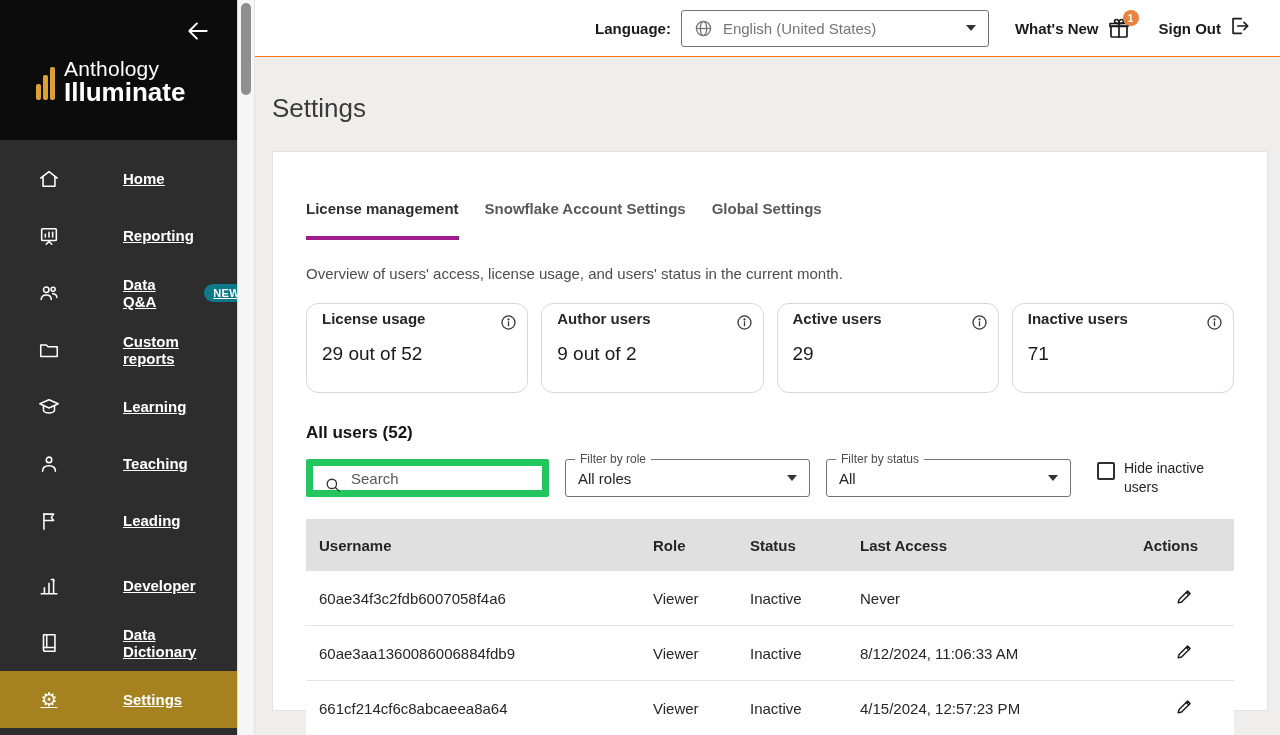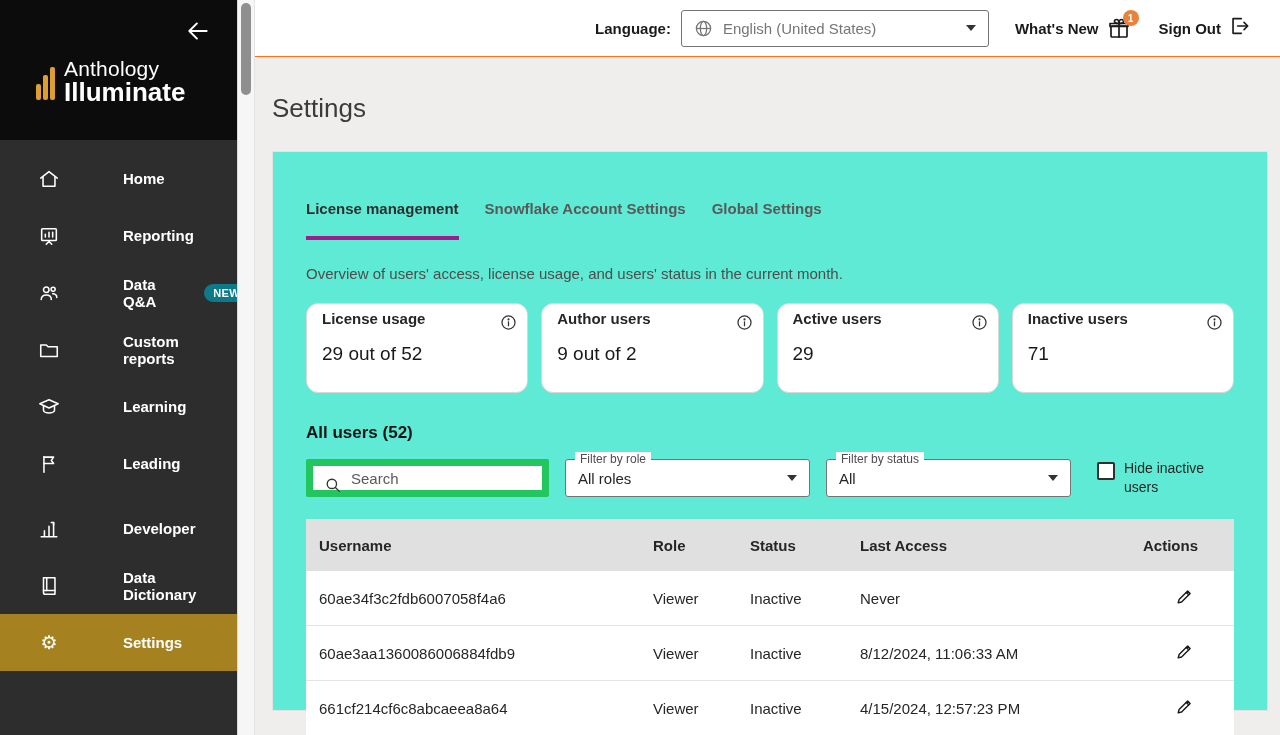--- a/index.html
+++ b/index.html
@@ -1,20 +1,20 @@
 <!DOCTYPE html>
 <html><head>
 <meta charset="utf-8">
 <style>
   * { margin:0; padding:0; box-sizing:border-box; }
   html,body { width:1280px; height:735px; overflow:hidden; font-family:"Liberation Sans", sans-serif; background:#efeeec; }
   .app { position:relative; width:1280px; height:735px; overflow:hidden; }
 
   
-  .sidebar { position:absolute; left:0; top:0; width:237px; height:735px; background:#2d2d2d; color:#fff; }
+  .sidebar { position:absolute; left:0; top:0; width:237px; height:735px; background:#2d2d2d; color:#fff;text-decoration:underline; }
   .sidebar-top { height:140px; background:#0c0c0c; position:relative; }
   .back-arrow { position:absolute; top:18px; right:26px; width:26px; height:26px; cursor:pointer; }
   .logo-row { position:absolute; left:36px; top:58px; display:flex; align-items:flex-end; gap:8px; }
   .logo-text { color:#fff; line-height:1.02; }
   .logo-text .l1 { font-size:21px; font-weight:400; letter-spacing:.2px; }
   .logo-text .l2 { font-size:26px; font-weight:700; }
   .menu { padding-top:10px; }
   .menu-item { display:flex; align-items:center; height:57px; padding:0 20px 0 38px; cursor:pointer;gap:48px; }
   .menu-item .mi-icon { width:22px; height:22px; flex:0 0 22px; display:flex; align-items:center; justify-content:center; }
   .menu-item .mi-label { margin-left:15px; font-size:15px; font-weight:700; color:#fff; }
@@ -38,21 +38,21 @@
   .whatsnew-label { font-size:15px; font-weight:700; color:#1a1a1a; }
   .gift-wrap { position:relative; margin-left:8px; width:28px; height:28px; }
   .gift-wrap svg { position:absolute; left:0; bottom:1px; }
   .notif-badge { position:absolute; right:-4px; top:-4px; width:16px; height:16px; background:#e8823c; border-radius:50%; color:#fff; font-size:10px; font-weight:700; display:flex; align-items:center; justify-content:center; }
   .signout { display:flex; align-items:center; margin-left:24px; cursor:pointer; }
   .signout-label { font-size:15px; font-weight:700; color:#1a1a1a; margin-right:7px; }
 
   
   .main { position:absolute; left:255px; top:57px; width:1025px; height:678px; background:#efeeec; padding:0 12px 0 17px; }
   .page-title { font-size:26px; font-weight:500; color:#3b3b3b; margin-top:36px; }
-  .card { margin-top:27px; background:#5eead4; border:1px solid #e3e3e3; padding:0 33px; height:560px; }
+  .card { margin-top:27px; background:#ffffff; border:1px solid #e3e3e3; padding:0 33px; height:560px; }
 
   .tabs { display:flex; gap:26px; margin-top:48px; }
   .tab { font-size:15px; font-weight:700; color:#595959; padding-bottom:19px; cursor:pointer; }
   .tab.active { color:#2f2f2f; border-bottom:4px solid #a01b8d; }
   .tab-desc { margin-top:25px; font-size:15px; color:#4d4d4d; }
 
   .stats { display:flex; gap:13px; margin-top:21px; }
   .stat-card { flex:1; height:90px; border:1px solid #d8d8d8; border-radius:12px; padding:6px 14px 0 15px; position:relative; background:#fff; }
   .stat-label { font-size:15px; font-weight:600; color:#262626; }
   .stat-value { font-size:19px; color:#1a1a1a; margin-top:16px; }
@@ -149,20 +149,29 @@
         <span class="mi-label">Custom reports</span>
       </div>
       <div class="menu-item">
         <span class="mi-icon">
             <svg width="22" height="22" viewBox="0 0 24 24" fill="none" stroke="#fff" stroke-width="1.7" stroke-linecap="round" stroke-linejoin="round">
               <path d="M12 4L2 8.5l10 4.5 10-4.5L12 4z"></path>
               <path d="M6 11v4.5c0 1.6 2.7 3 6 3s6-1.4 6-3V11"></path>
             </svg>
           </span>
         <span class="mi-label">Learning</span>
+      </div>
+      <div class="menu-item">
+        <span class="mi-icon">
+            <svg width="22" height="22" viewBox="0 0 24 24" fill="none" stroke="#fff" stroke-width="1.7" stroke-linecap="round" stroke-linejoin="round">
+              <circle cx="12" cy="7.5" r="3"></circle>
+              <path d="M5 20c0-4 3.1-6 7-6s7 2 7 6"></path>
+            </svg>
+          </span>
+        <span class="mi-label">Teaching</span>
       </div>
       <div class="menu-item">
         <span class="mi-icon">
             <svg width="22" height="22" viewBox="0 0 24 24" fill="none" stroke="#fff" stroke-width="1.7" stroke-linecap="round" stroke-linejoin="round">
               <path d="M6.5 21V4"></path>
               <path d="M6.5 4.5H17l-2.5 3.5L17 11.5H6.5"></path>
             </svg>
           </span>
         <span class="mi-label">Leading</span>
       </div>

